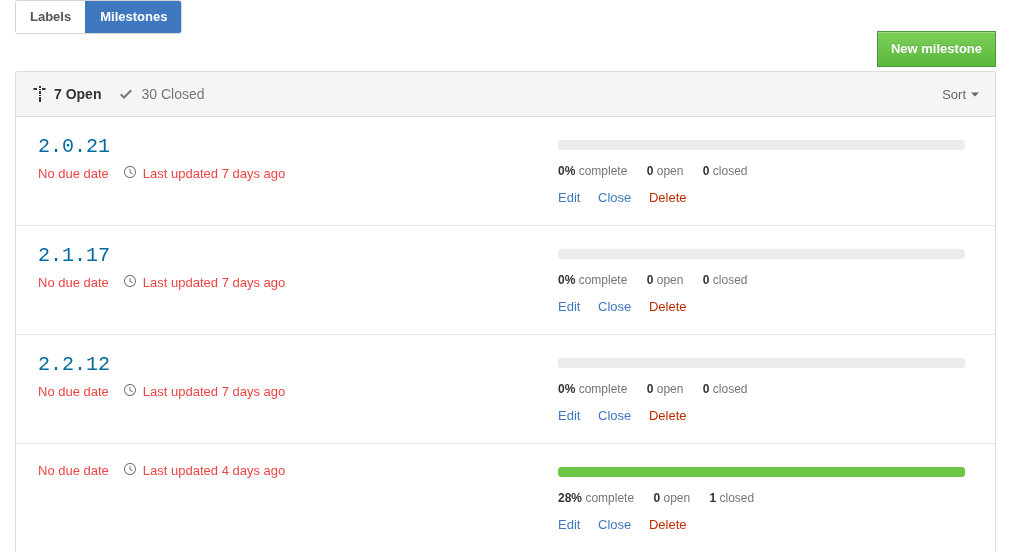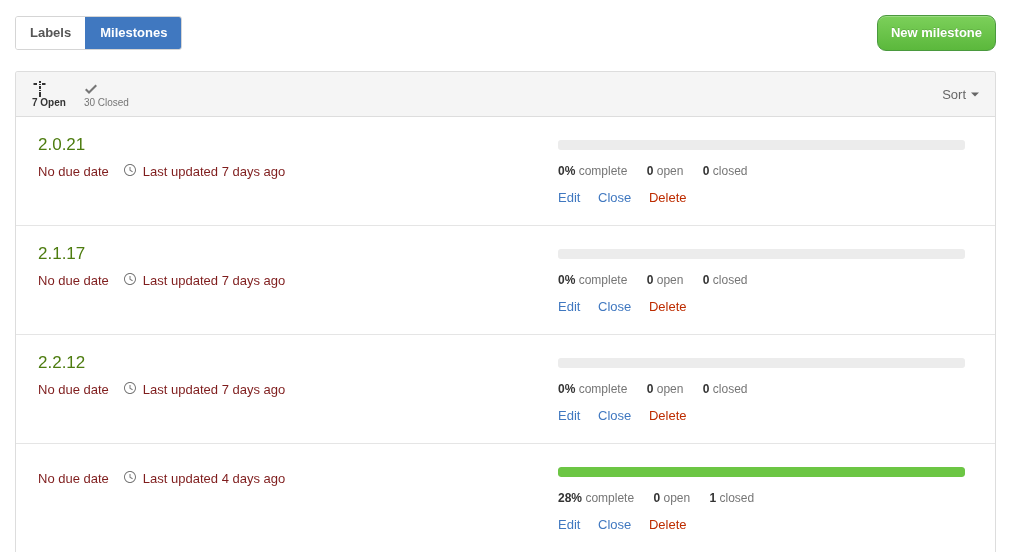--- a/index.html
+++ b/index.html
@@ -27,21 +27,21 @@
   .topbar {
     position: absolute;
     left: 0; top: 0;
     width: 1011px;
     height: 63px;
   }
 
   .tabgroup {
     position: absolute;
     left: 15px;
-    top: 16px;
+    top: 0;
     display: flex;
     border: 1px solid #d5d5d5;
     border-radius: 3px;
     overflow: hidden;
     background: #fff;
   }
   .tab {
     font-size: 13px;
     font-weight: bold;
     line-height: 32px;
@@ -58,29 +58,29 @@
   }
   .tab.selected {
     background: #4078c0;
     color: #ffffff;
     border-left-color: #4078c0;
   }
 
   .btn-new {
     position: absolute;
     right: 15px;
-    top: 15px;
+    top: 31px;
     height: 34px;
     padding: 0 13px;
     line-height: 34px;
     font-size: 13px;
     font-weight: bold;
     color: #ffffff;
     border: 1px solid #4a993e;
-    border-radius: 9px;
+    border-radius: 0;
     background: linear-gradient(#7cd05a, #5bb83c);
     box-shadow: inset 0 1px 0 rgba(255,255,255,.25);
     text-shadow: 0 -1px 0 rgba(0,0,0,.12);
     cursor: pointer;
     user-select: none;
     white-space: nowrap;
   }
 
   
   .listbox {
@@ -104,27 +104,26 @@
     align-items: center;
     padding: 0 16px;
     box-sizing: border-box;
   }
   .state-group {
     display: flex;
     align-items: center;
   }
   .state {
     display: flex;
-    align-items: flex-start;
-    font-size: 10px;
+    align-items: flex-end;
+    font-size: 14px;
     color: #767676;
     margin-right: 18px;
     cursor: pointer;
     white-space: nowrap;
-    flex-direction: column;
   }
   .state.active {
     color: #333;
     font-weight: bold;
   }
   .state .ico {
     display: inline-flex;
     align-items: center;
     justify-content: center;
     margin-right: 6px;
@@ -161,34 +160,34 @@
     border-bottom: 1px solid #e5e5e5;
     min-height: 108px;
   }
   .mrow:last-child { border-bottom: none; }
 
   .mleft {
     width: 520px;
     flex: none;
   }
   .mtitle {
-    font-size: 17px;
+    font-size: 20px;
     font-weight: normal;
-    color: #4d7c0f;
+    color: #0369a1;
     line-height: 1.2;
     margin: 0 0 6px 0;
     cursor: pointer;
+    font-family: Liberation Mono, monospace;
   }
   .mmeta {
     display: flex;
     align-items: center;
     font-size: 13px;
-    color: #7f1d1d;
-    white-space: nowrap;
-    margin-top: 8px;
+    color: #ef4444;
+    white-space: nowrap;
   }
   .mmeta .due { margin-right: 14px; }
   .mmeta .clock {
     display: inline-flex;
     align-items: center;
     margin-right: 6px;
   }
 
   .mright {
     flex: 1;

